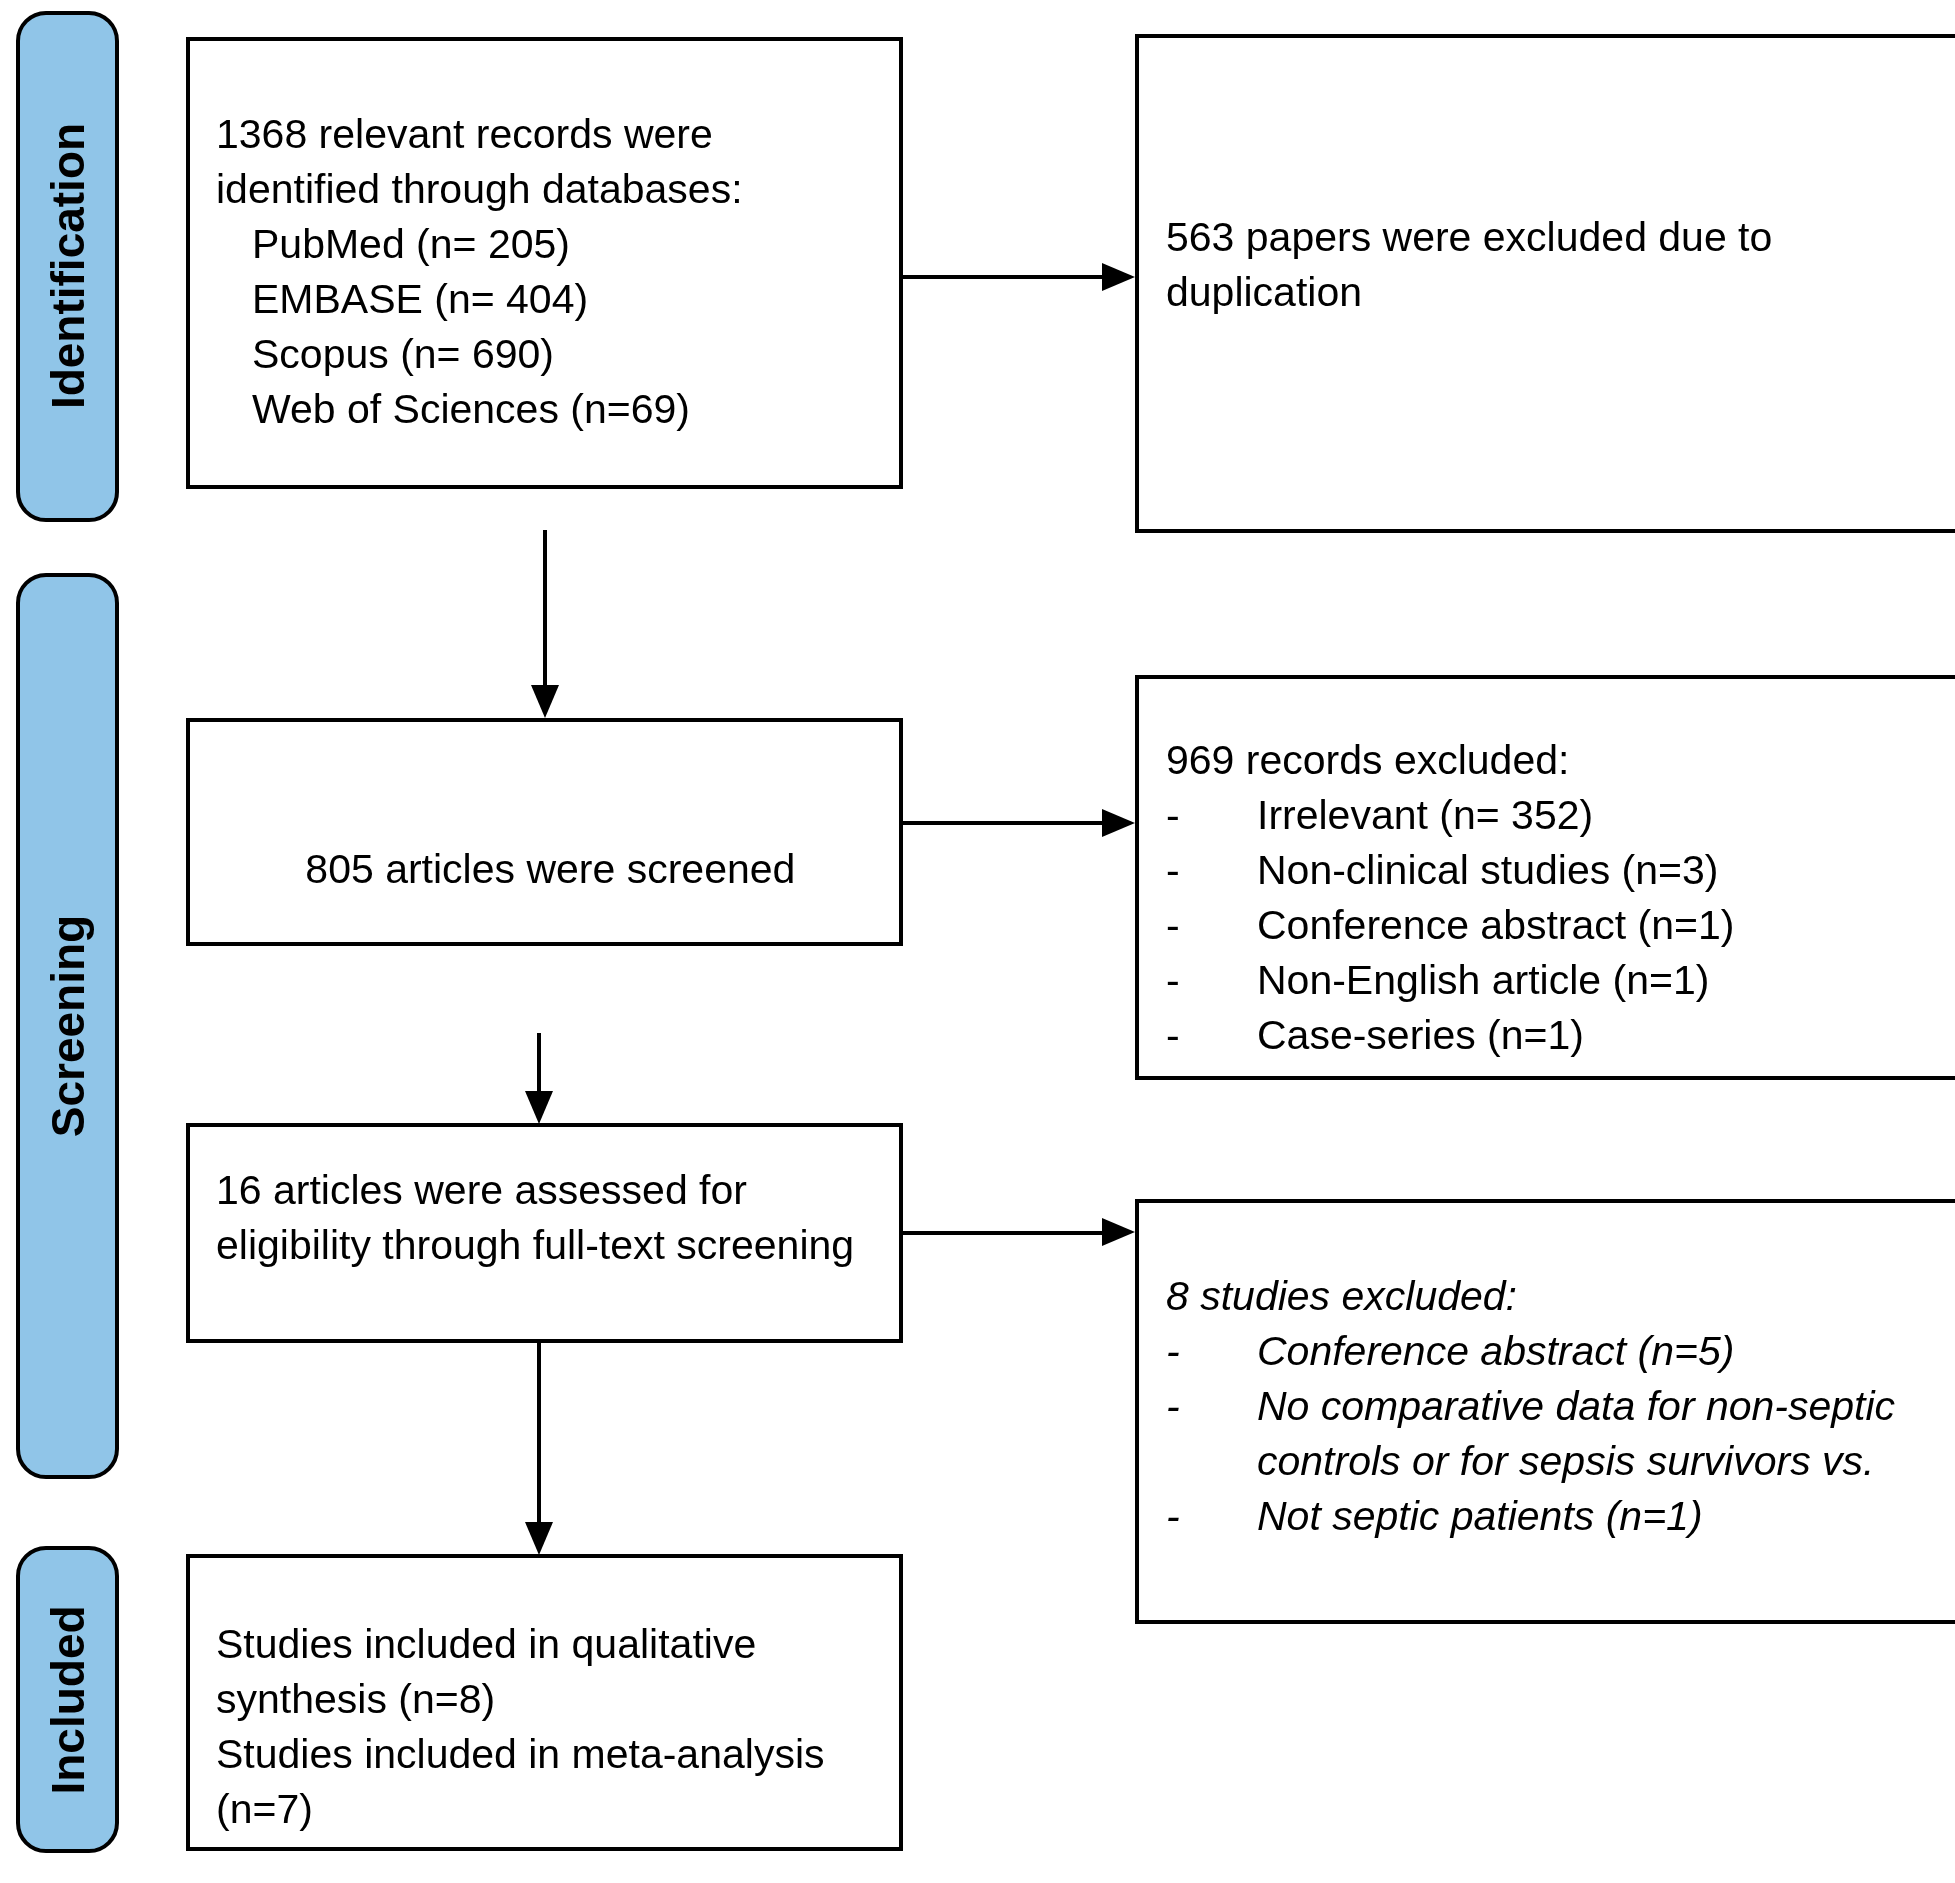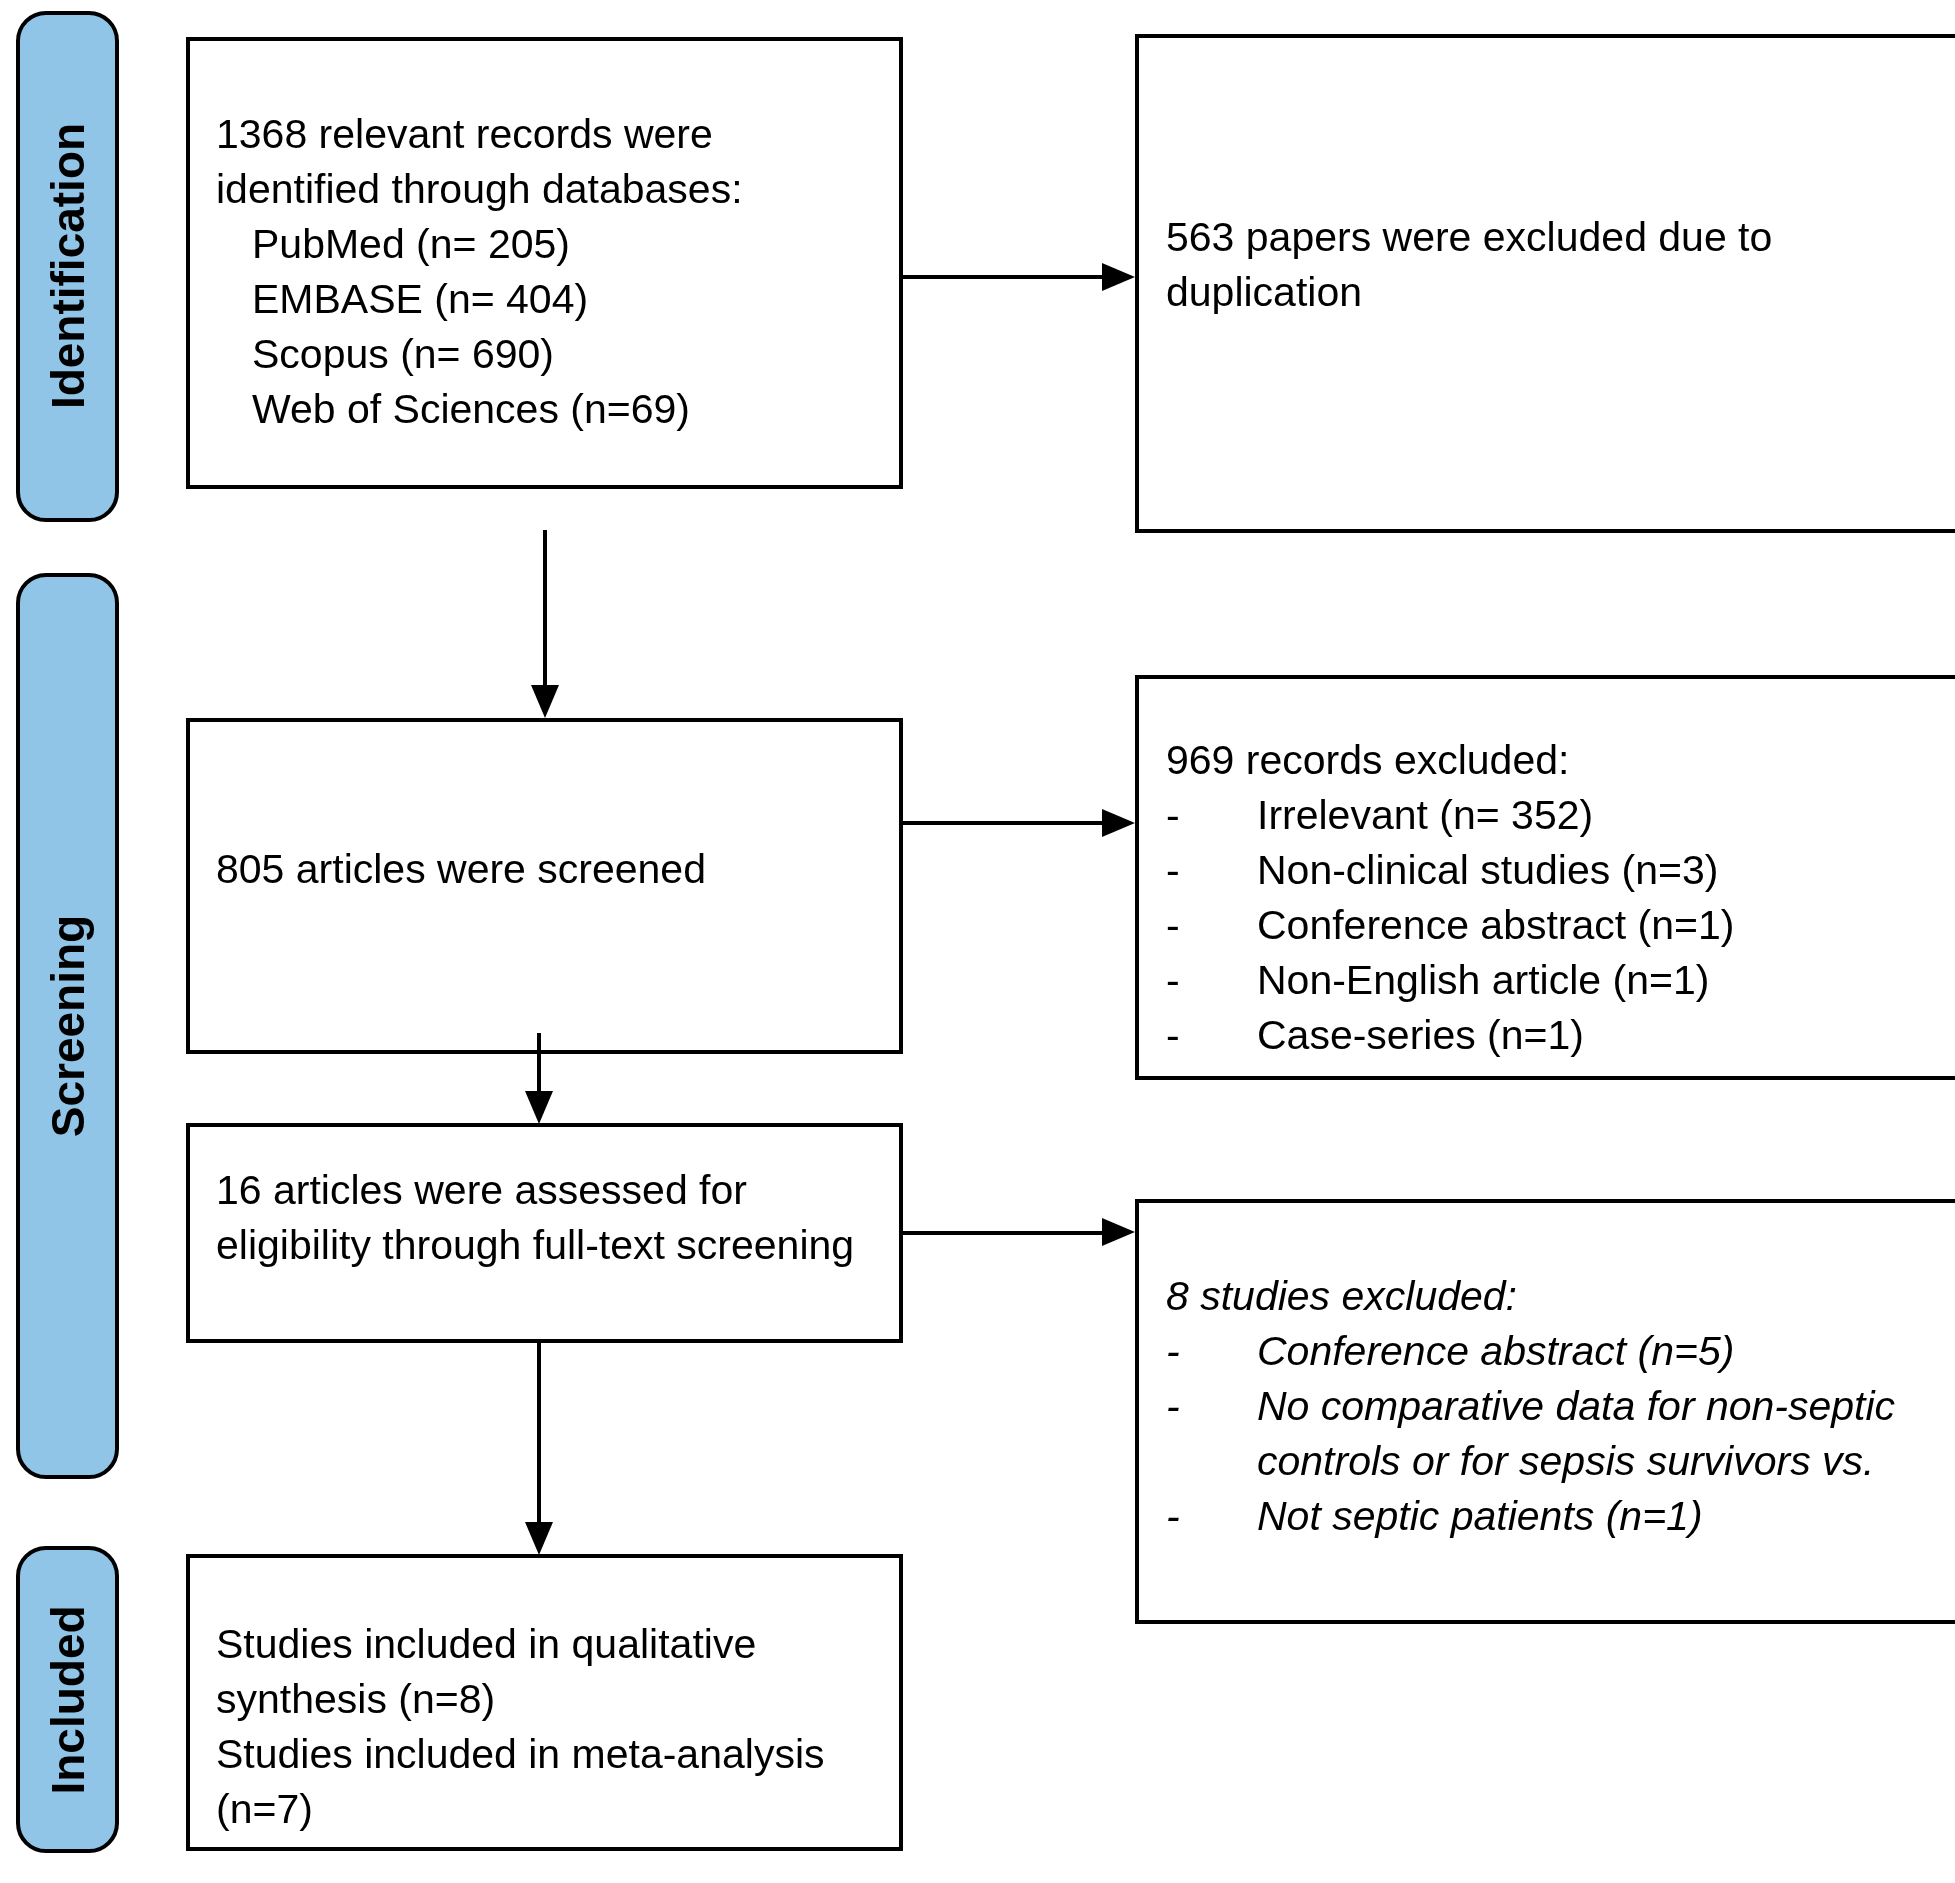--- a/index.html
+++ b/index.html
@@ -27,21 +27,21 @@
   #tab-included       { top:1546px;height:307px; }
 
   
   .box {
     position:absolute; background:#fff; border:4.3px solid #000;
     box-sizing:border-box;
   }
   .leftcol  { left:186px;  width:717px; }
   .rightcol { left:1135px; width:860px; }
   #box-records   { top:37px;   height:452px; }
-  #box-screened  { top:718px; height:336px; }
+  #box-screened  { top:718px; height:228px;text-align:center; }
   #box-fulltext  { top:1123px; height:220px; }
   #box-included  { top:1554px; height:297px; }
   #box-dup       { top:34px;   height:499px; }
   #box-excl-scr  { top:675px;  height:405px; }
   #box-excl-ft   { top:1199px; height:425px; }
 
   .pad-records  { padding:66px 14.3px 0 26px; }
   .pad-screened { padding:120px 14.3px 0 26px; }
   .pad-fulltext { padding:36px 14.3px 0 26px; }
   .pad-included { padding:59px 14.3px 0 26px; }

